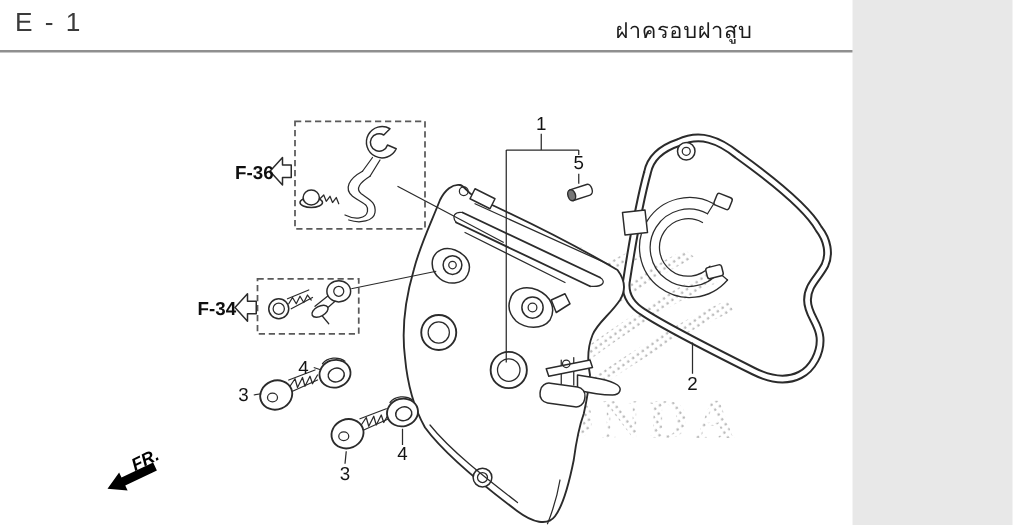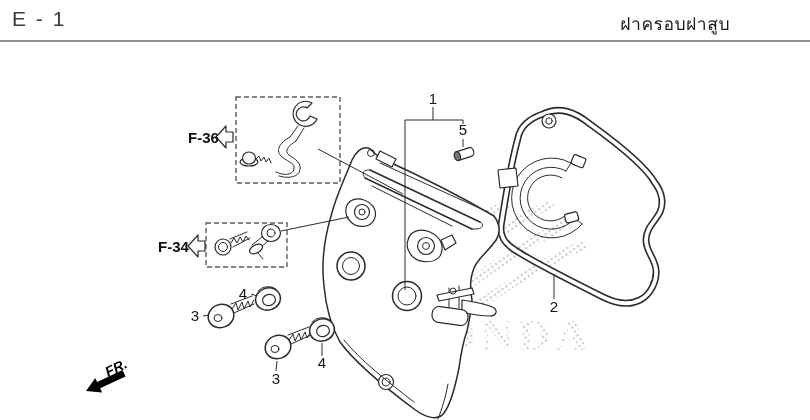--- a/index.html
+++ b/index.html
@@ -1,21 +1,21 @@
 <!DOCTYPE html>
 <html style="--line: #2b2b2b; --dashed-box: #5a5a5a; --watermark-dot: #b7b7b7; --header-rule: #8f8f8f;"><head>
 <meta charset="utf-8">
 <style>
   :root{
     --line:#2b2b2b; --dashed-box:#5a5a5a; --watermark-dot:#b7b7b7;
     --header-rule:#8f8f8f; --text:#1c1c1c; --code:#3a3a3a; --bg:#ffffff;
   }
   html,body{margin:0;padding:0;}
   body{background:#e8e8e8;font-family:"Liberation Sans",sans-serif;}
-  .page{position:relative;width:810px;height:420px;background:var(--bg);overflow:hidden;}
+  .page{position:relative;width:682px;height:420px;background:var(--bg);overflow:hidden;}
   .hdr{position:absolute;top:0;left:0;right:0;height:40px;}
   .hdr-code{position:absolute;left:12px;top:7px;font-size:21px;letter-spacing:2px;color:var(--code);}
   .hdr-title{position:absolute;right:80px;top:10px;display:flex;gap:14px;align-items:baseline;
              font-size:17.5px;color:var(--text);letter-spacing:.5px;white-space:nowrap;}
   .hdr-rule{position:absolute;top:40px;left:0;width:810px;height:2px;background:var(--header-rule);}
   svg{position:absolute;top:0;left:0;}
   .ln{stroke:var(--line);fill:none;stroke-width:1.5;stroke-linecap:round;stroke-linejoin:round;}
   .lt{stroke:var(--line);fill:none;stroke-width:1;stroke-linecap:round;stroke-linejoin:round;}
   .wf{fill:#fff;stroke:var(--line);stroke-width:1.5;stroke-linecap:round;stroke-linejoin:round;}
   .wf2{fill:#fff;stroke:var(--line);stroke-width:1.2;stroke-linejoin:round;}

